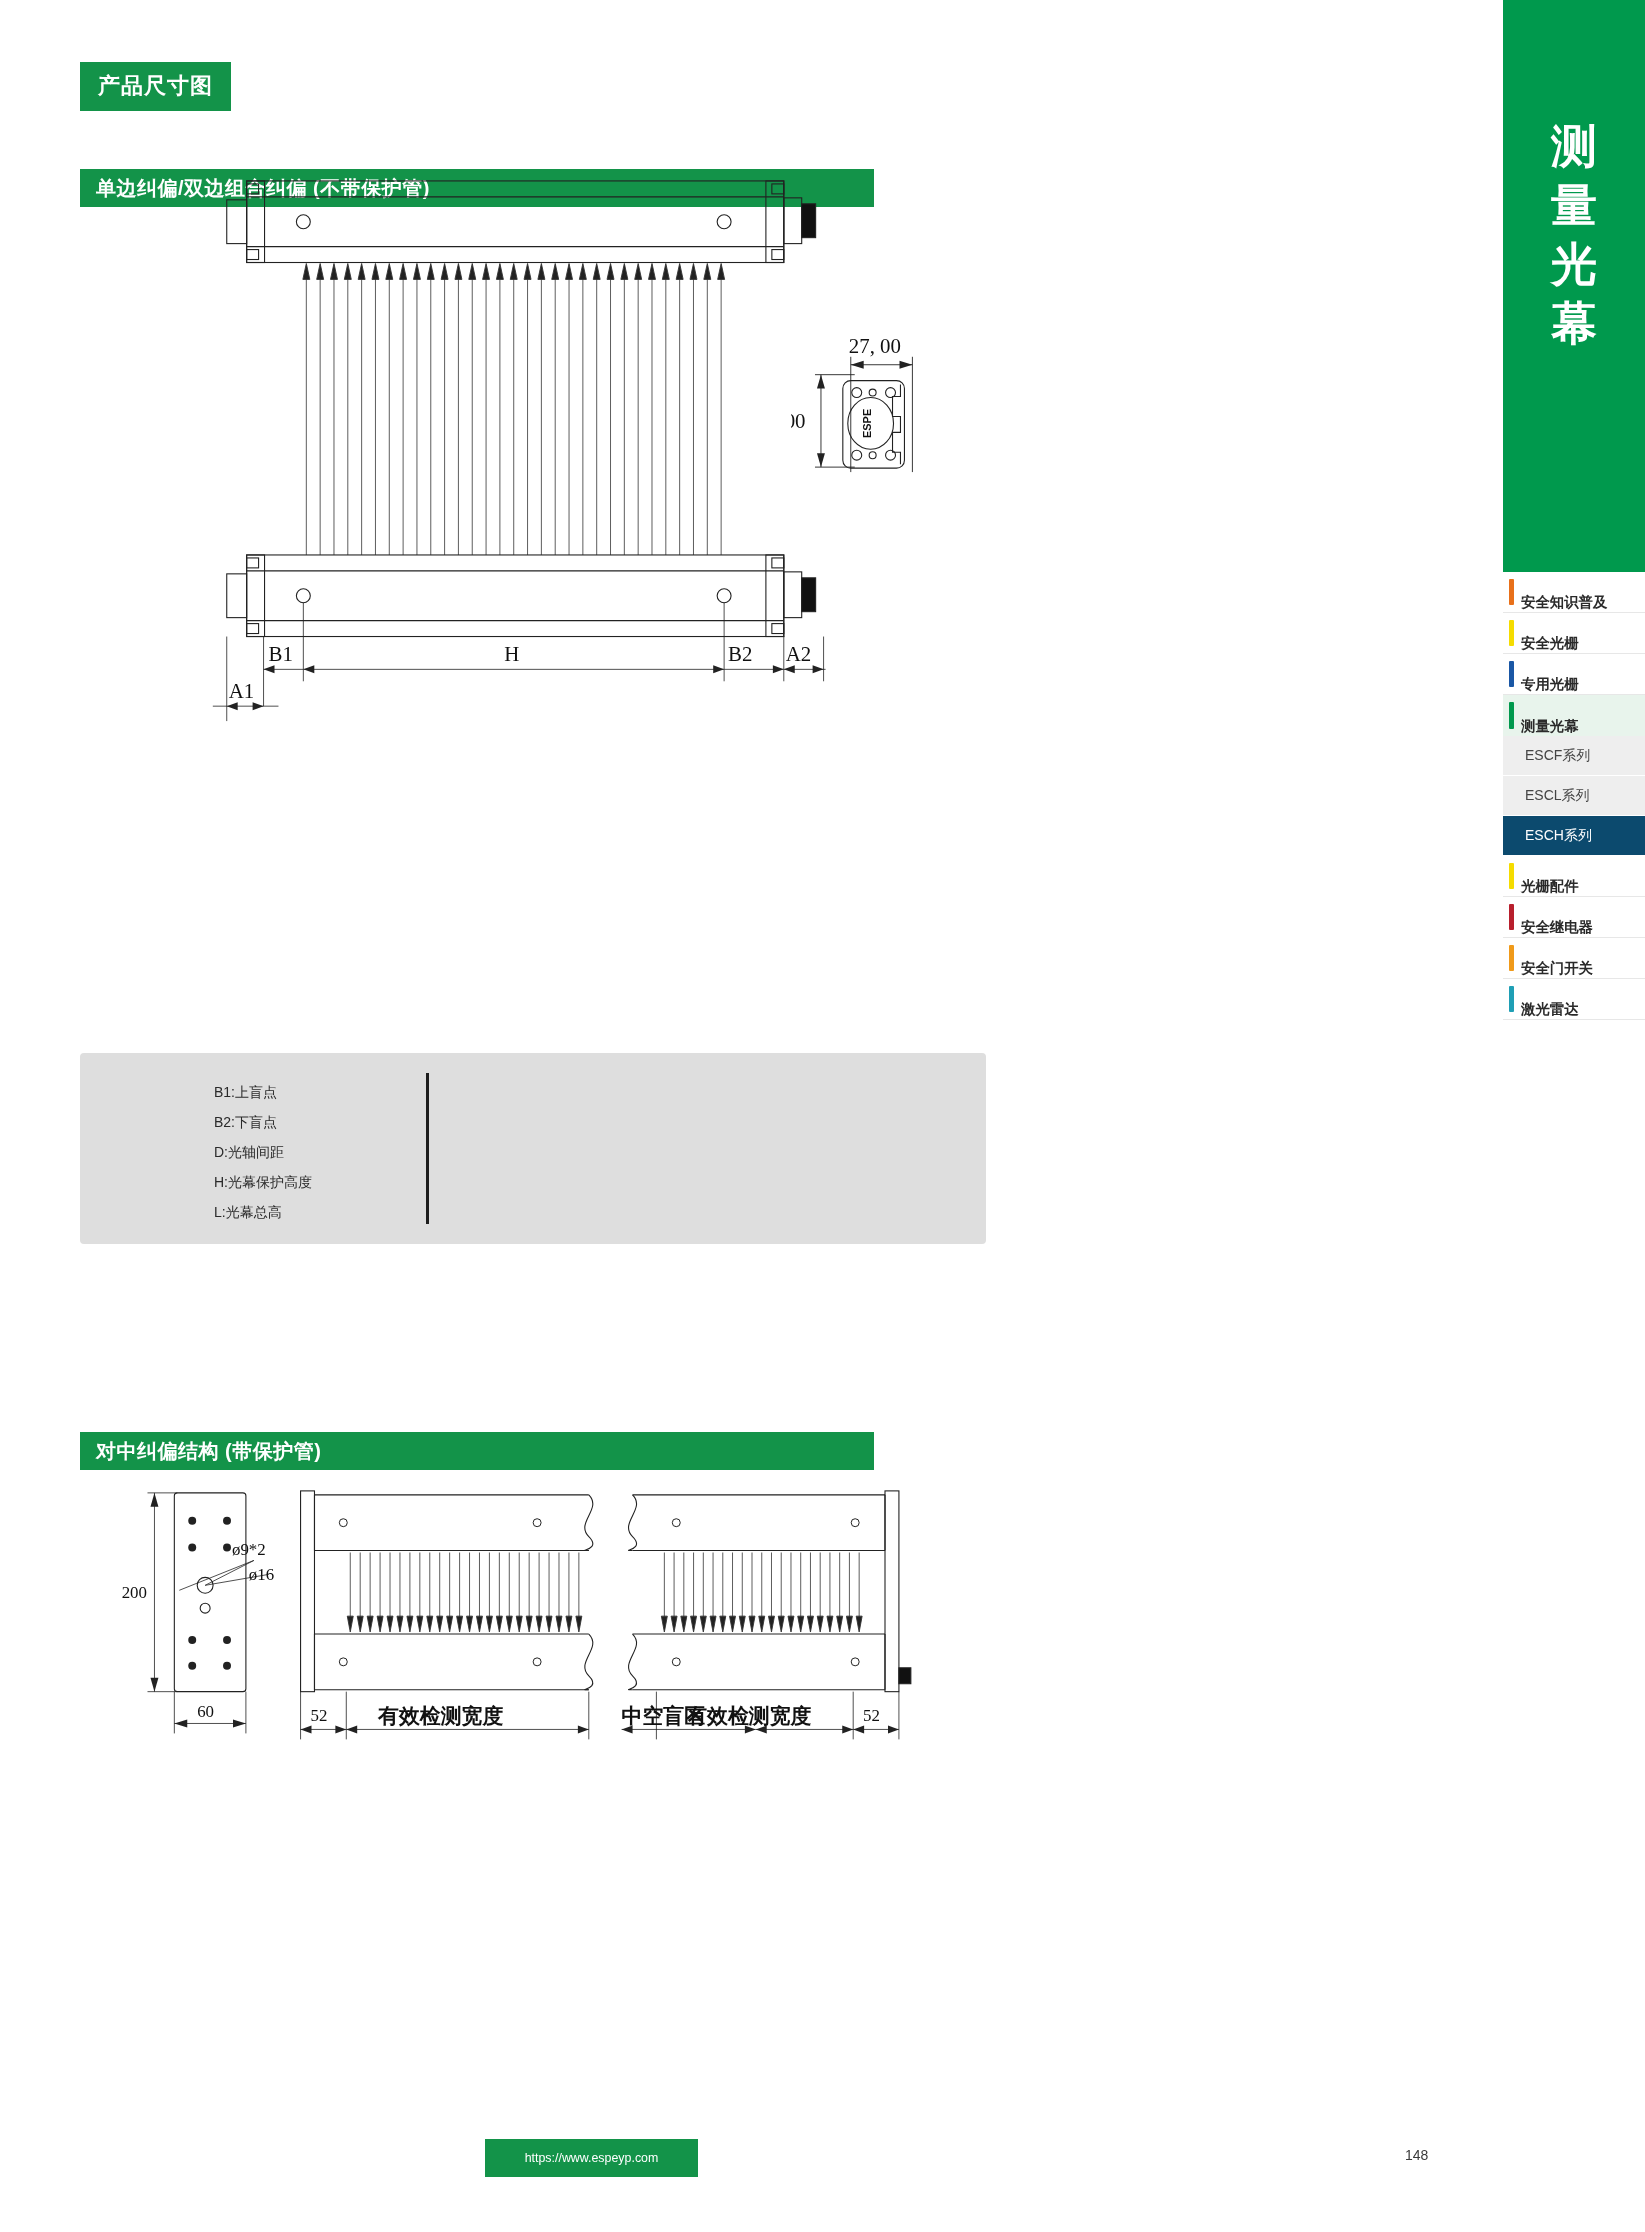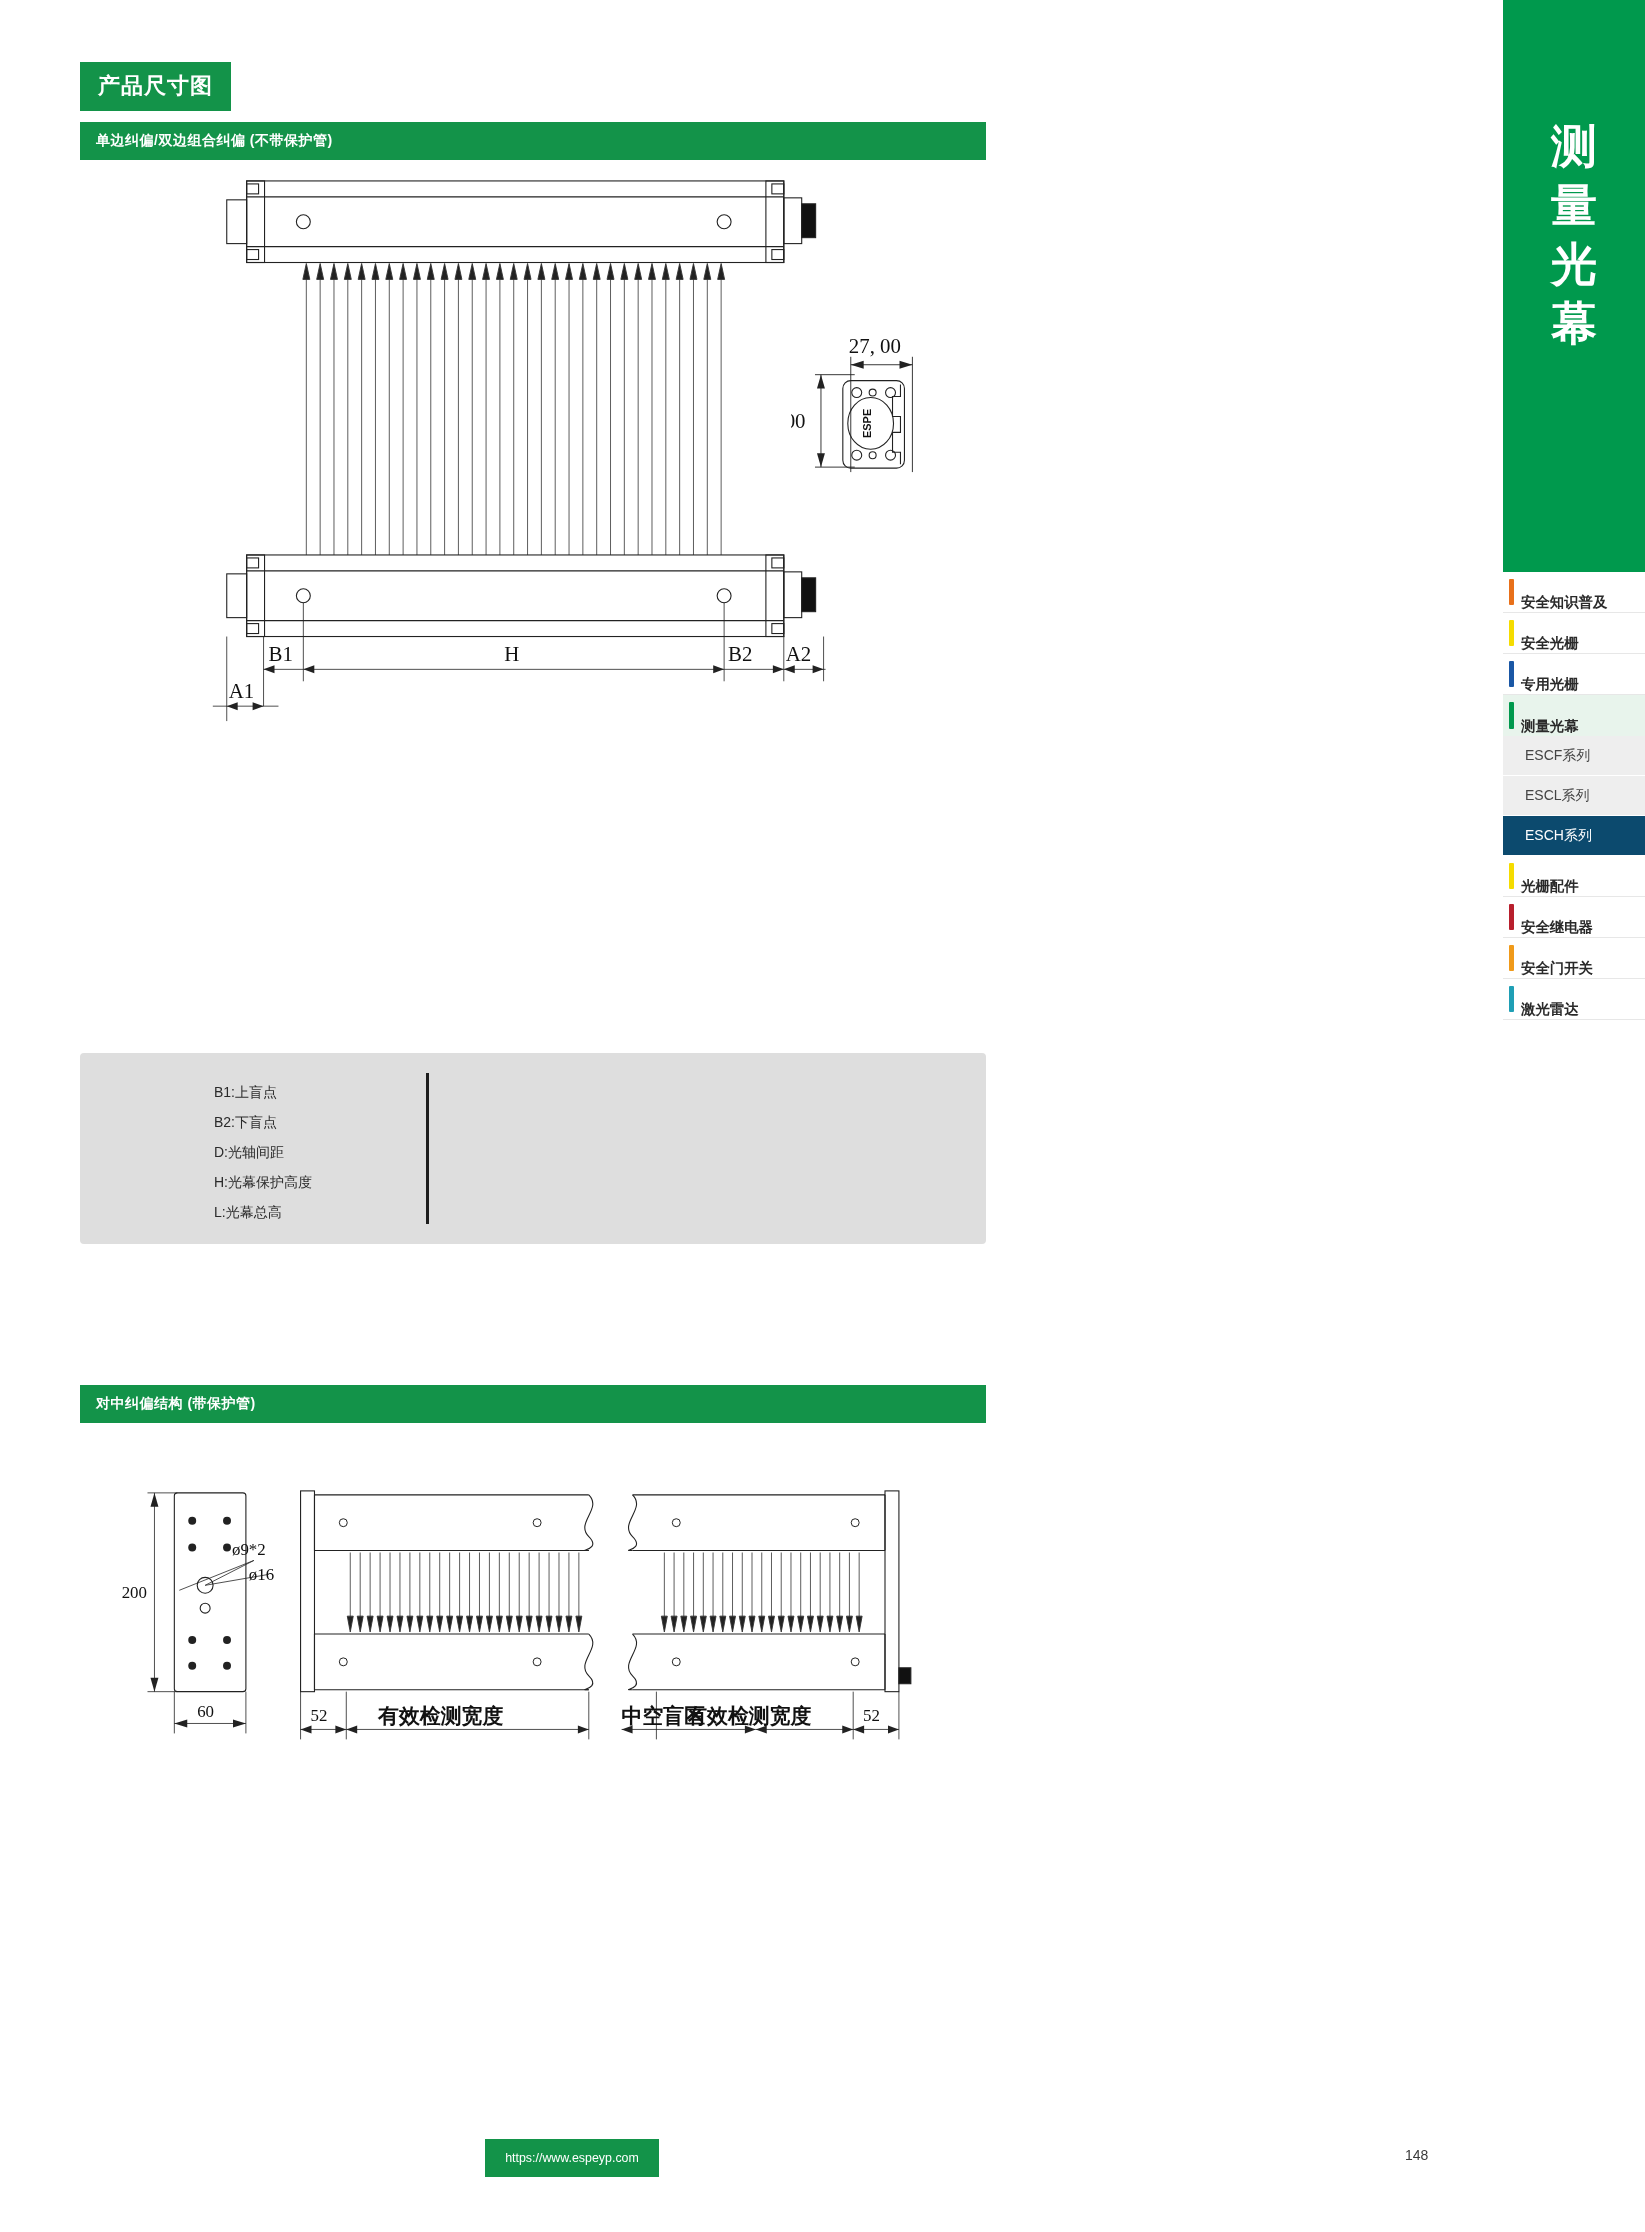--- a/index.html
+++ b/index.html
@@ -48,23 +48,23 @@
 
   
   .content { position: absolute; top: 0; left: 0; width: 1502px; height: 2233px; }
 
   .tag-title {
     position: absolute; left: 80px; top: 62px;
     background: #139349; color: #fff; font-size: 22px; font-weight: bold;
     padding: 9px 18px 10px 18px; letter-spacing: 1px;
   }
   .band {
-    position: absolute; left: 80px; width: 906px; height: 38px;
+    position: absolute; left: 80px; width: 794px; height: 38px;
     background: #139349; color: #fff; display: flex; align-items: center;
-    padding-left: 16px; font-size: 14px; font-weight: bold; letter-spacing: 0.5px;
+    padding-left: 16px; font-size: 20px; font-weight: bold; letter-spacing: 0.5px; margin-top: 47px;
   }
   #band1 { top: 122px; }
   #band2 { top: 1385px; }
 
   .infobox {
     position: absolute; left: 80px; width: 906px;
     background: #dedede; border-radius: 4px;
   }
   #infobox1 { top: 1053px; height: 191px; }
   #infobox2 { top: 1889px; height: 103px; }
@@ -80,21 +80,21 @@
     position: absolute; left: 450px; top: 42px; font-size: 14.4px; color: #2a2a2a;
     line-height: 30px;
   }
   .infobox .flow {
     position: absolute; left: 100px; top: 26px; font-size: 15.4px; color: #2a2a2a;
     line-height: 30px;
   }
 
   
   .footer-pill {
-    position: absolute; left: 485px; top: 2139px; width: 174px; height: 38px;
+    position: absolute; left: 485px; top: 2139px; width: 213px; height: 38px;
     background: #139349; color: #fff; font-size: 12.4px;
     display: flex; align-items: center; justify-content: center;
   }
   .page-num {
     position: absolute; left: 1405px; top: 2147px; font-size: 14px; color: #3a3a3a;
   }
 
   svg { display: block; }
   .dim-txt { font-family: "Liberation Serif", "DejaVu Serif", serif; }
 </style>

